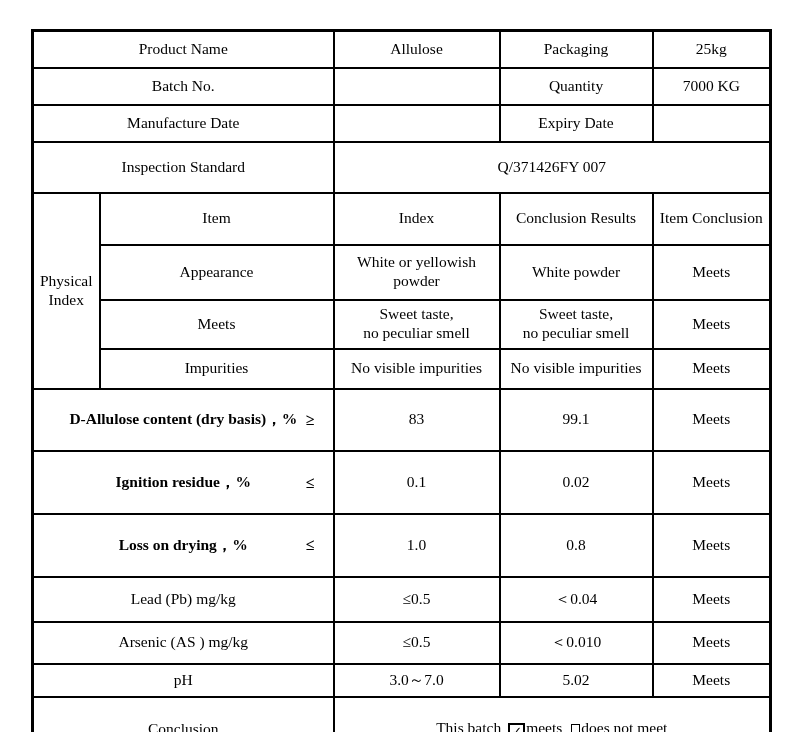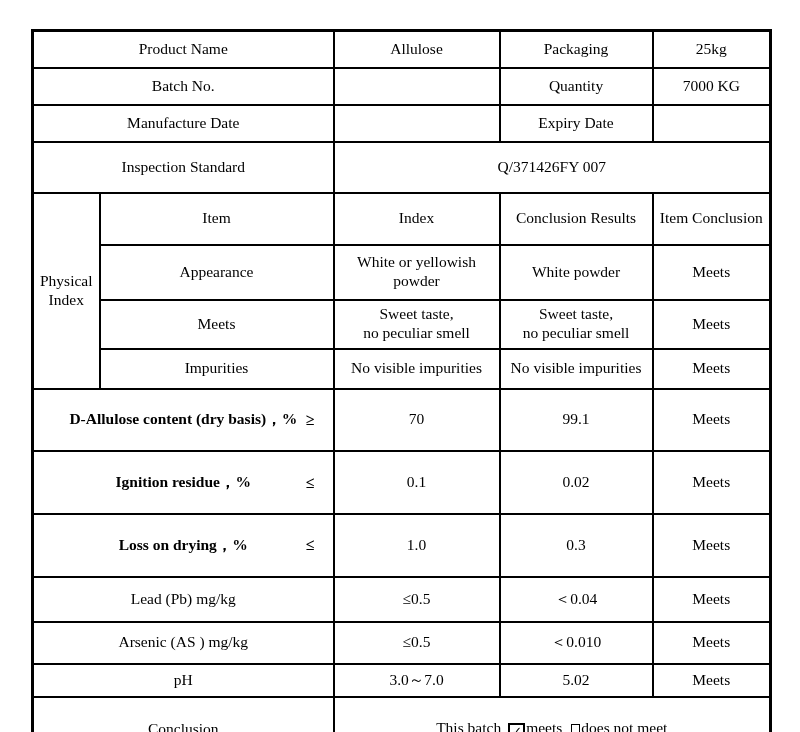--- a/index.html
+++ b/index.html
@@ -82,40 +82,40 @@
     <td>No visible impurities</td>
     <td>No visible impurities</td>
     <td>Meets</td>
   </tr>
 
   <tr style="height:50px">
     <td colspan="2" class="op-cell">
       <span>D-Allulose content (dry basis)，%</span>
       <span class="op">≥</span>
     </td>
-    <td>70</td>
+    <td>83</td>
     <td>99.1</td>
     <td>Meets</td>
   </tr>
   <tr style="height:49px">
     <td colspan="2" class="op-cell">
       <span>Ignition residue，%</span>
       <span class="op">≤</span>
     </td>
     <td>0.1</td>
     <td>0.02</td>
     <td>Meets</td>
   </tr>
   <tr style="height:49px">
     <td colspan="2" class="op-cell">
       <span>Loss on drying，%</span>
       <span class="op">≤</span>
     </td>
     <td>1.0</td>
-    <td>0.3</td>
+    <td>0.8</td>
     <td>Meets</td>
   </tr>
   <tr style="height:45px">
     <td colspan="2">Lead (Pb) mg/kg</td>
     <td>≤0.5</td>
     <td>＜0.04</td>
     <td>Meets</td>
   </tr>
   <tr style="height:42px">
     <td colspan="2">Arsenic (AS ) mg/kg</td>

